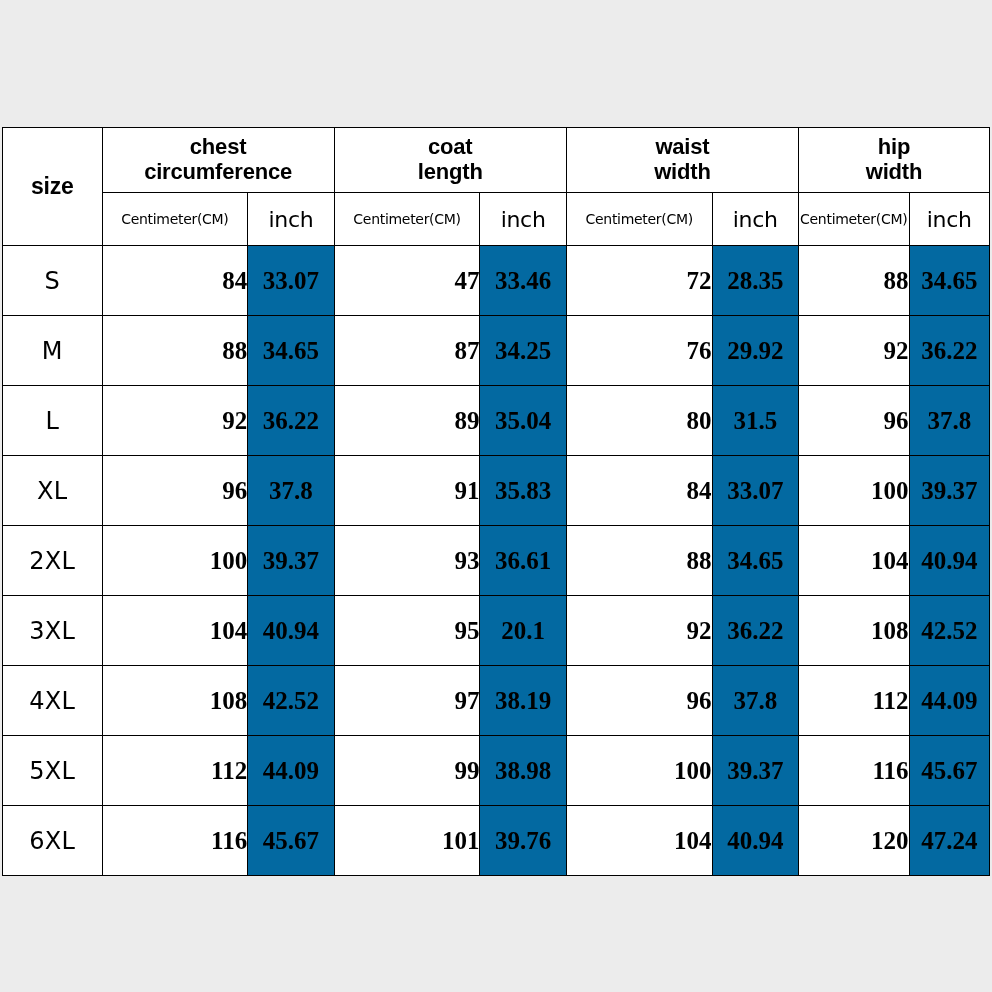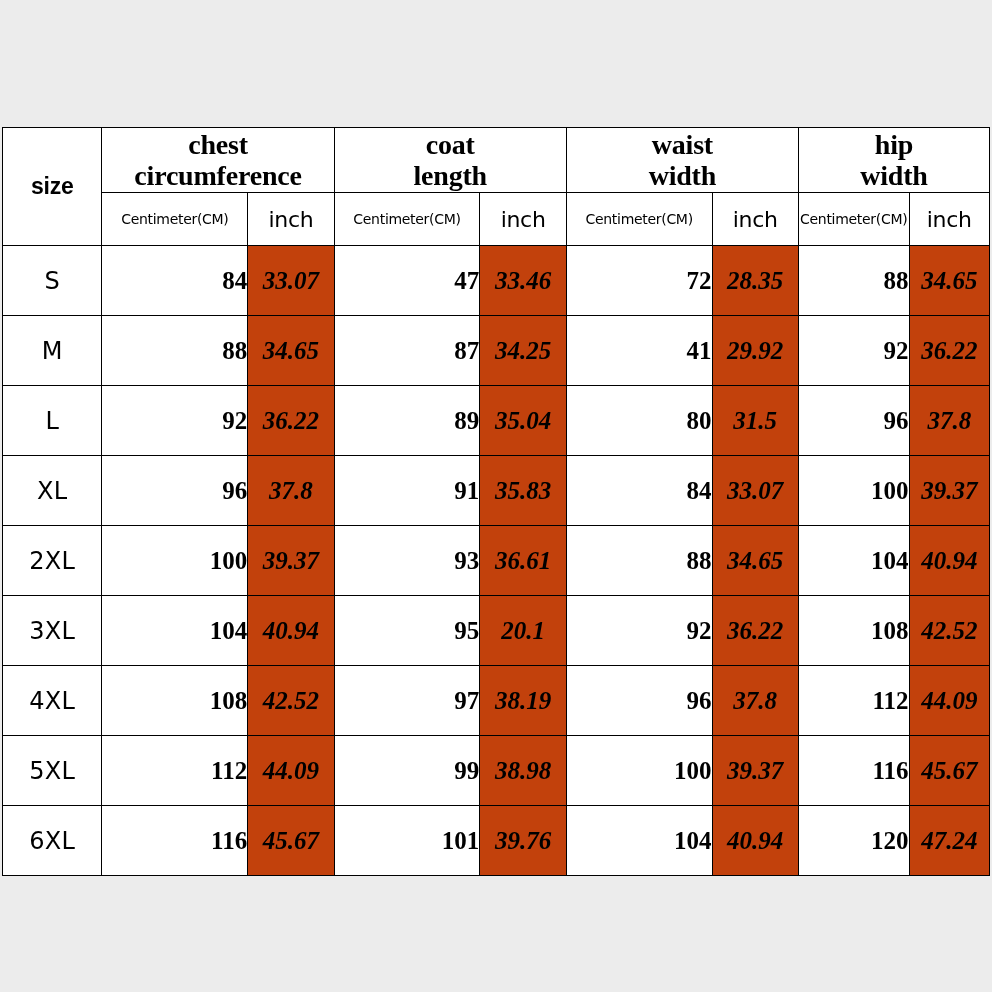--- a/index.html
+++ b/index.html
@@ -40,23 +40,23 @@
   col.c-in     { width: 86px; }
   col.c-cm2    { width: 145px; }
   col.c-in2    { width: 86px; }
   col.c-cm3    { width: 145px; }
   col.c-in3    { width: 86px; }
   col.c-cm4    { width: 110px; }
   col.c-in4    { width: 80px; }
 
   th.group-head {
     height: 64px;
-    font-family: Liberation Serif, serif;
+    font-family: Liberation Sans, sans-serif;
     font-weight: bold;
-    font-size: 28px;
+    font-size: 22px;
     line-height: 1.12;
     letter-spacing: -0.2px;
   }
   th.size-head {
     font-family: "Liberation Sans", sans-serif;
     font-weight: bold;
     font-size: 23px;
     letter-spacing: -0.2px;
   }
   th.unit-head {
@@ -78,22 +78,21 @@
     font-size: 24px;
     letter-spacing: 0.3px;
   }
   td.val {
     height: 69px;
     font-family: "Liberation Serif", serif;
     font-weight: bold;
     font-size: 25px;
   }
   td.val.green {
-    background: #c2410c;
-    font-style: italic;
+    background: #0369a1;
   }
   td.val.white {
     background: #ffffff;
     text-align: right;
   }
 </style>
 </head>
 <body>
 
 <div id="size-chart-wrap">
@@ -151,21 +150,21 @@
         <td class="val green">28.35</td>
         <td class="val white">88</td>
         <td class="val green">34.65</td>
       </tr>
       <tr>
         <td class="size-cell">M</td>
         <td class="val white">88</td>
         <td class="val green">34.65</td>
         <td class="val white">87</td>
         <td class="val green">34.25</td>
-        <td class="val white">41</td>
+        <td class="val white">76</td>
         <td class="val green">29.92</td>
         <td class="val white">92</td>
         <td class="val green">36.22</td>
       </tr>
       <tr>
         <td class="size-cell">L</td>
         <td class="val white">92</td>
         <td class="val green">36.22</td>
         <td class="val white">89</td>
         <td class="val green">35.04</td>

